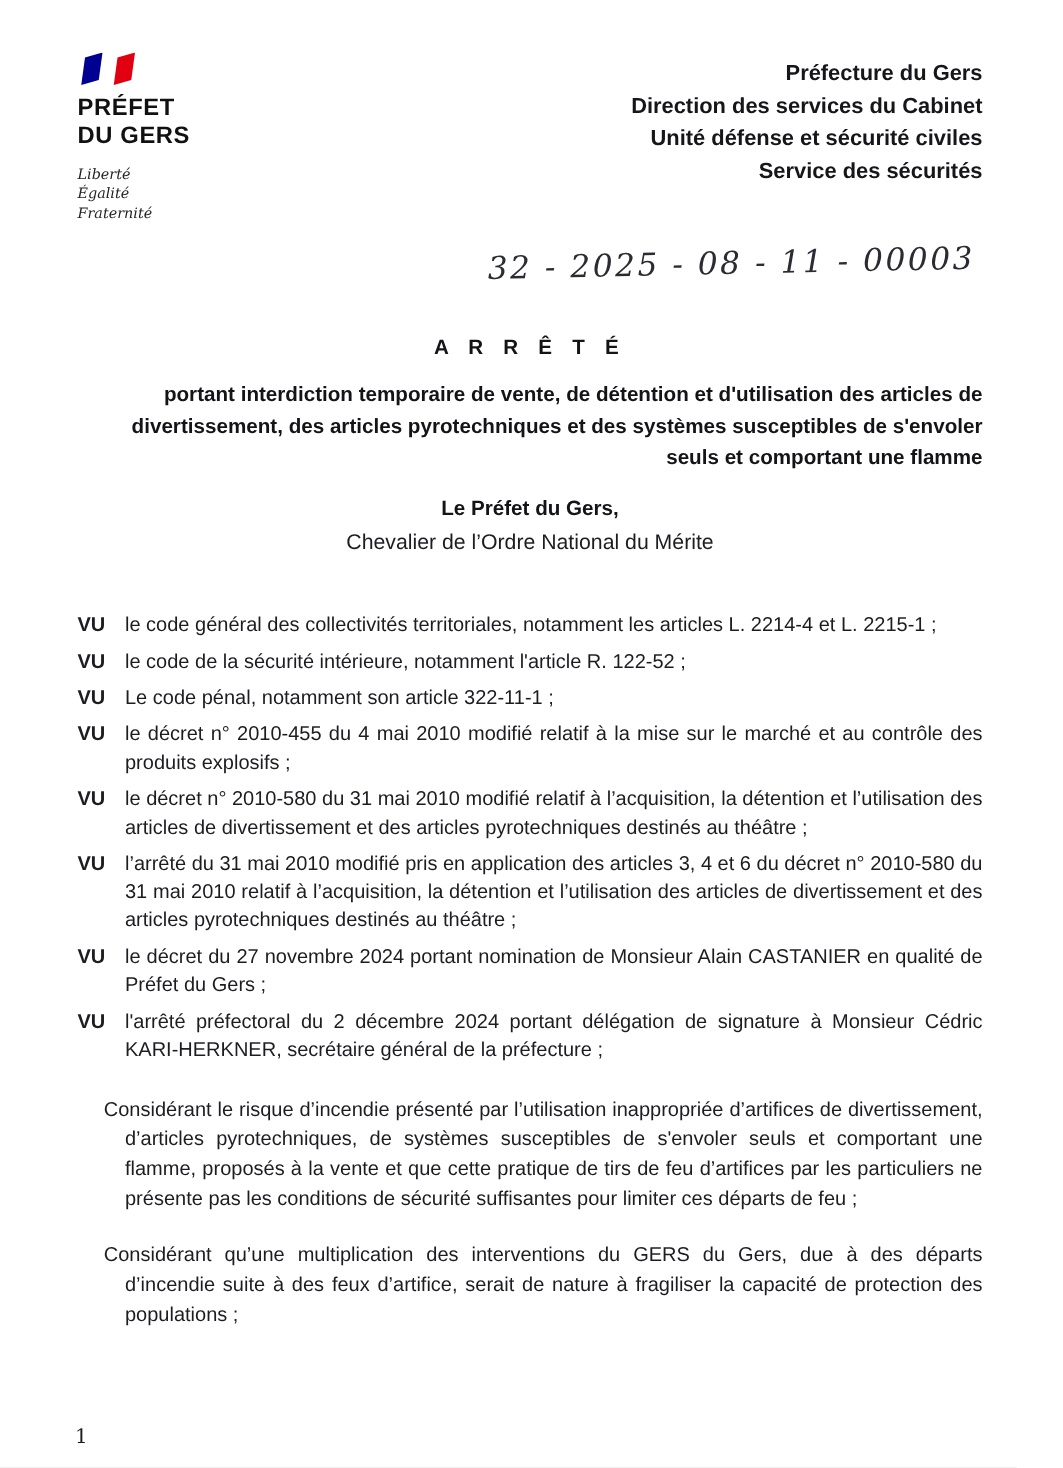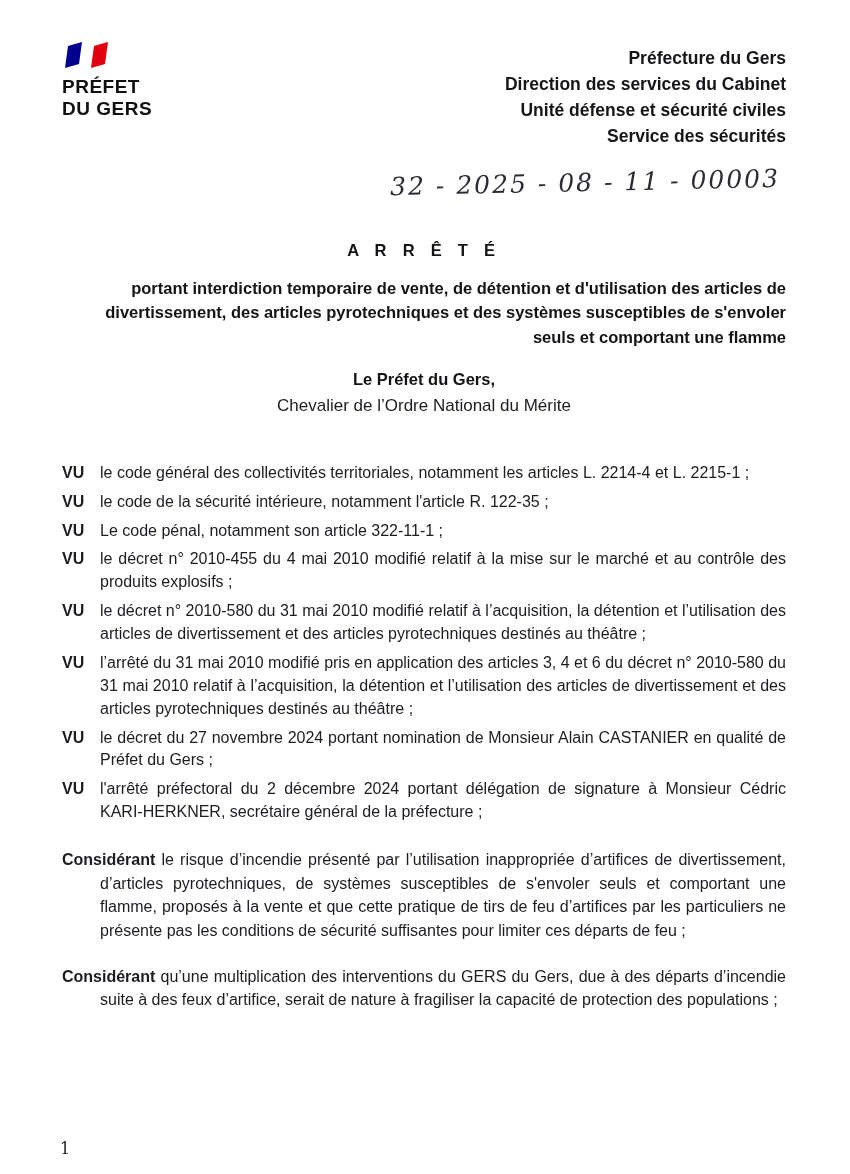--- a/index.html
+++ b/index.html
@@ -130,21 +130,22 @@
   .considerant-item {
     margin: 0 0 22px 0;
     padding-left: 38px;
     text-indent: -38px;
     text-align: justify;
     font-size: 16px;
     line-height: 1.48;
     color: #1c1c22;
   }
   .considerant-label {
-    font-weight: bold;
+    font-weight: normal;
+    margin-left: 21px;
   }
 
   
   .page-number {
     position: absolute;
     left: 60px;
     bottom: 16px;
     font-family: "DejaVu Serif", serif;
     font-size: 16px;
     color: #1c1c22;
@@ -157,40 +158,45 @@
 
   <div class="header-row">
 
     <div class="logo-block">
       <svg class="flag-icon" width="46" height="26" viewBox="0 0 46 26" aria-hidden="true">
         <polygon points="4,4 18,0 15,22 1,26" fill="#000091"></polygon>
         <polygon points="30,4 44,0 41,22 27,26" fill="#E1000F"></polygon>
       </svg>
       <div class="logo-name">PRÉFET</div>
       <div class="logo-name">DU GERS</div>
+      <div class="logo-motto">
+        <div>Liberté</div>
+        <div>Égalité</div>
+        <div>Fraternité</div>
+      </div>
     </div>
 
     <div class="letterhead">
       <div>Préfecture du Gers</div>
       <div>Direction des services du Cabinet</div>
       <div>Unité défense et sécurité civiles</div>
       <div>Service des sécurités</div>
     </div>
   </div>
 
   <div class="handwritten-ref">32 - 2025 - 08 - 11 - 00003</div>
 
   <div class="doc-title">A R R Ê T É</div>
   <div class="doc-subtitle">portant interdiction temporaire de vente, de détention et d'utilisation des articles de divertissement, des articles pyrotechniques et des systèmes susceptibles de s'envoler seuls et comportant une flamme</div>
   <div class="issuer">Le Préfet du Gers,</div>
   <div class="issuer-title">Chevalier de l’Ordre National du Mérite</div>
 
   <div class="visas">
     <p class="vu-item"><span class="vu-label">VU</span><span>le code général des collectivités territoriales, notamment les articles L. 2214-4 et L. 2215-1 ;</span></p>
-    <p class="vu-item"><span class="vu-label">VU</span><span>le code de la sécurité intérieure, notamment l'article R. 122-35 ;</span></p>
+    <p class="vu-item"><span class="vu-label">VU</span><span>le code de la sécurité intérieure, notamment l'article R. 122-52 ;</span></p>
     <p class="vu-item"><span class="vu-label">VU</span><span>Le code pénal, notamment son article 322-11-1 ;</span></p>
     <p class="vu-item"><span class="vu-label">VU</span><span>le décret n° 2010-455 du 4 mai 2010 modifié relatif à la mise sur le marché et au contrôle des produits explosifs ;</span></p>
     <p class="vu-item"><span class="vu-label">VU</span><span>le décret n° 2010-580 du 31 mai 2010 modifié relatif à l’acquisition, la détention et l’utilisation des articles de divertissement et des articles pyrotechniques destinés au théâtre ;</span></p>
     <p class="vu-item"><span class="vu-label">VU</span><span>l’arrêté du 31 mai 2010 modifié pris en application des articles 3, 4  et 6 du décret n° 2010-580 du 31 mai 2010 relatif à l’acquisition, la détention et l’utilisation des articles de divertissement et des articles pyrotechniques destinés au théâtre ;</span></p>
     <p class="vu-item"><span class="vu-label">VU</span><span>le décret du 27 novembre 2024 portant nomination de Monsieur Alain CASTANIER en qualité de Préfet du Gers ;</span></p>
     <p class="vu-item"><span class="vu-label">VU</span><span>l'arrêté préfectoral du 2 décembre 2024 portant délégation de signature à Monsieur Cédric KARI-HERKNER, secrétaire général de la préfecture ;</span></p>
   </div>
 
   <div class="considerants">
     <p class="considerant-item"><span class="considerant-label">Considérant</span> <span>le risque d’incendie présenté par l’utilisation inappropriée d’artifices de divertissement, d’articles pyrotechniques, de systèmes susceptibles de s'envoler seuls et comportant une flamme, proposés à la vente et que cette pratique de tirs de feu d’artifices par les particuliers ne présente pas les conditions de sécurité suffisantes pour limiter ces départs de feu ;</span></p>

